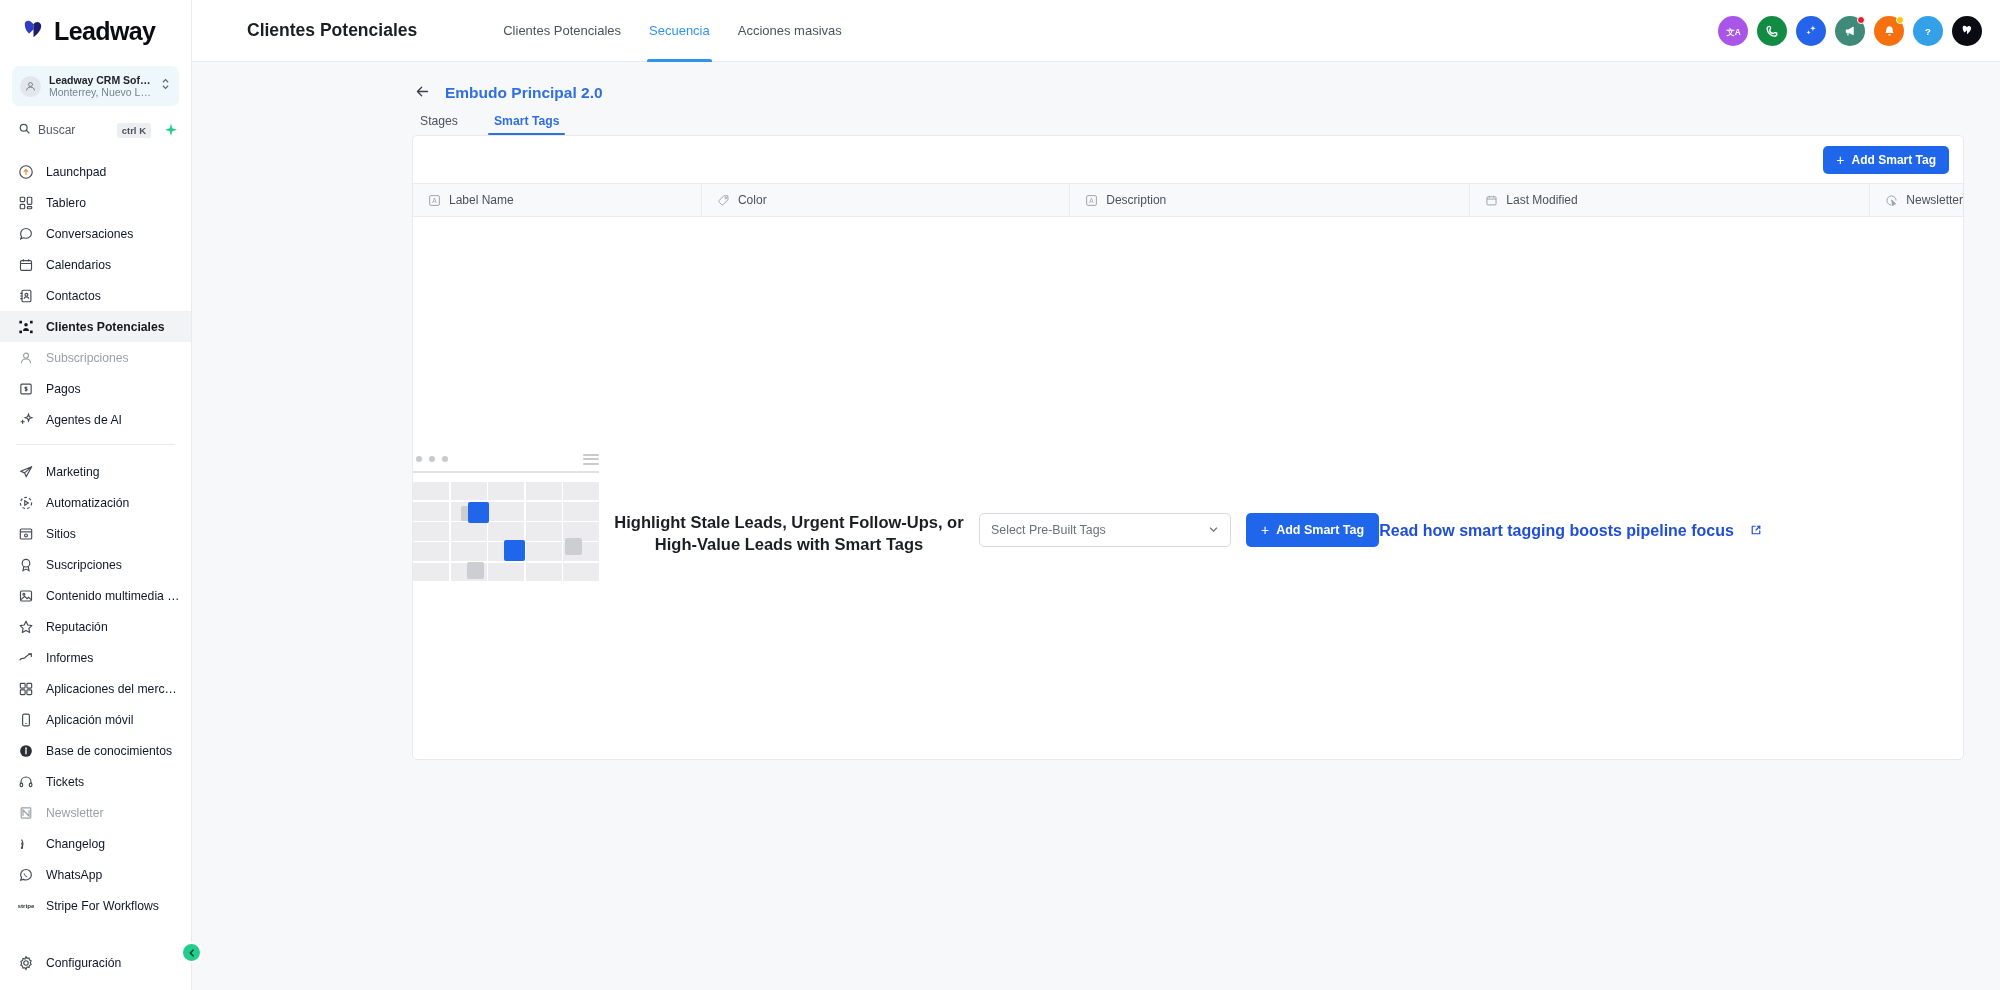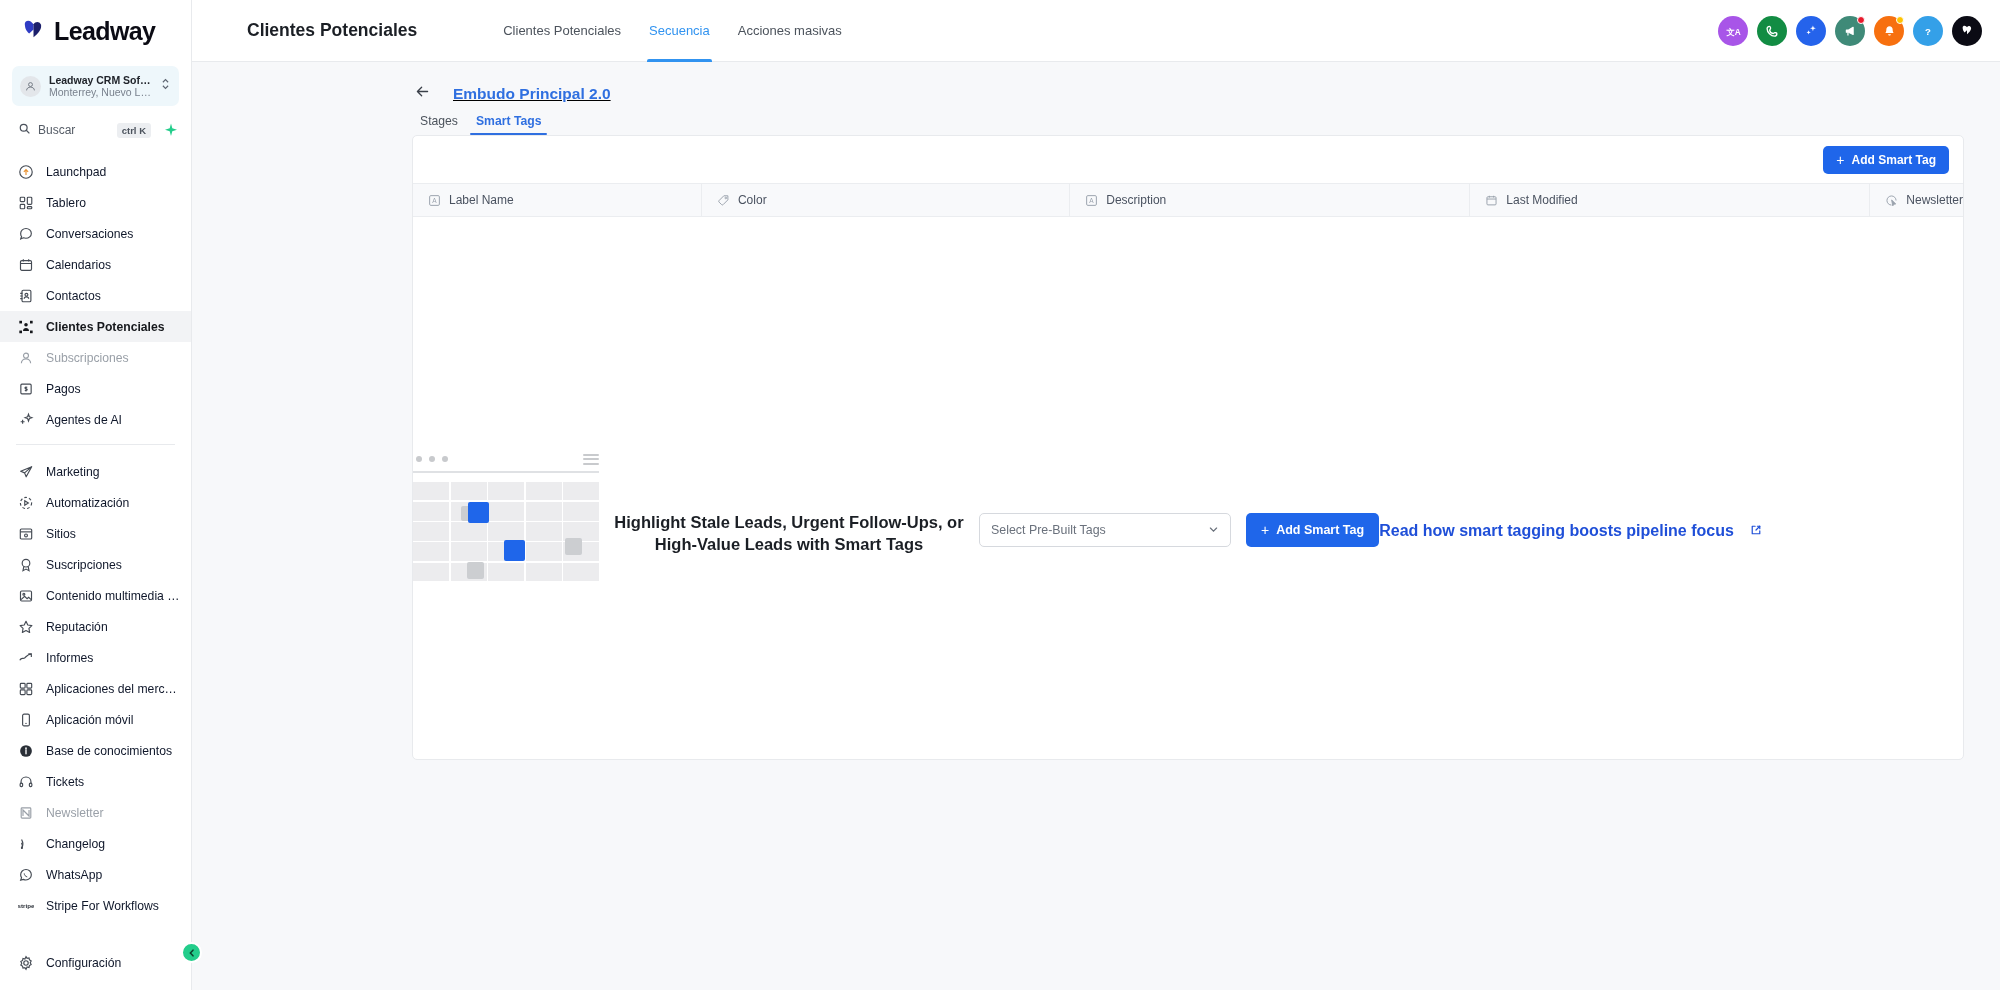--- a/index.html
+++ b/index.html
@@ -135,32 +135,31 @@
   }
   .cic svg { display: block; }
   .dot-badge {
     position: absolute; width: 8px; height: 8px; border-radius: 50%;
     top: 0px; right: 0px; border: 1.5px solid #fff;
   }
 
   
   .content { flex: 1; overflow: hidden; padding: 0; }
   .funnel-head {
-    display: flex; align-items: flex-end; gap: 22px;
+    display: flex; align-items: flex-start; gap: 14px;
     padding: 22px 0 0 222px;
-    text-decoration: underline;
   }
   .back-arrow {
     font-size: 17px; color: #3a4049; cursor: pointer;
     line-height: 1; margin-top: -1px;
   }
   .funnel-title { font-size: 15.5px; font-weight: bold; color: #2f6fe0; }
 
   .sub-tabs {
-    display: flex; gap: 6px; padding-left: 222px;
+    display: flex; gap: 24px; padding-left: 222px;
     margin-top: 11px; align-items: flex-end;
   }
   .sub-tab {
     font-size: 12.2px; color: #4c535c; padding: 0 6px 7px 6px;
     cursor: pointer; position: relative;
   }
   .sub-tab.active { color: #2f6fe0; font-weight: bold; }
   .sub-tab.active::after {
     content: ''; position: absolute; left: 0; right: 0; bottom: 0;
     height: 2.2px; background: #2f6fe0; border-radius: 2px;

